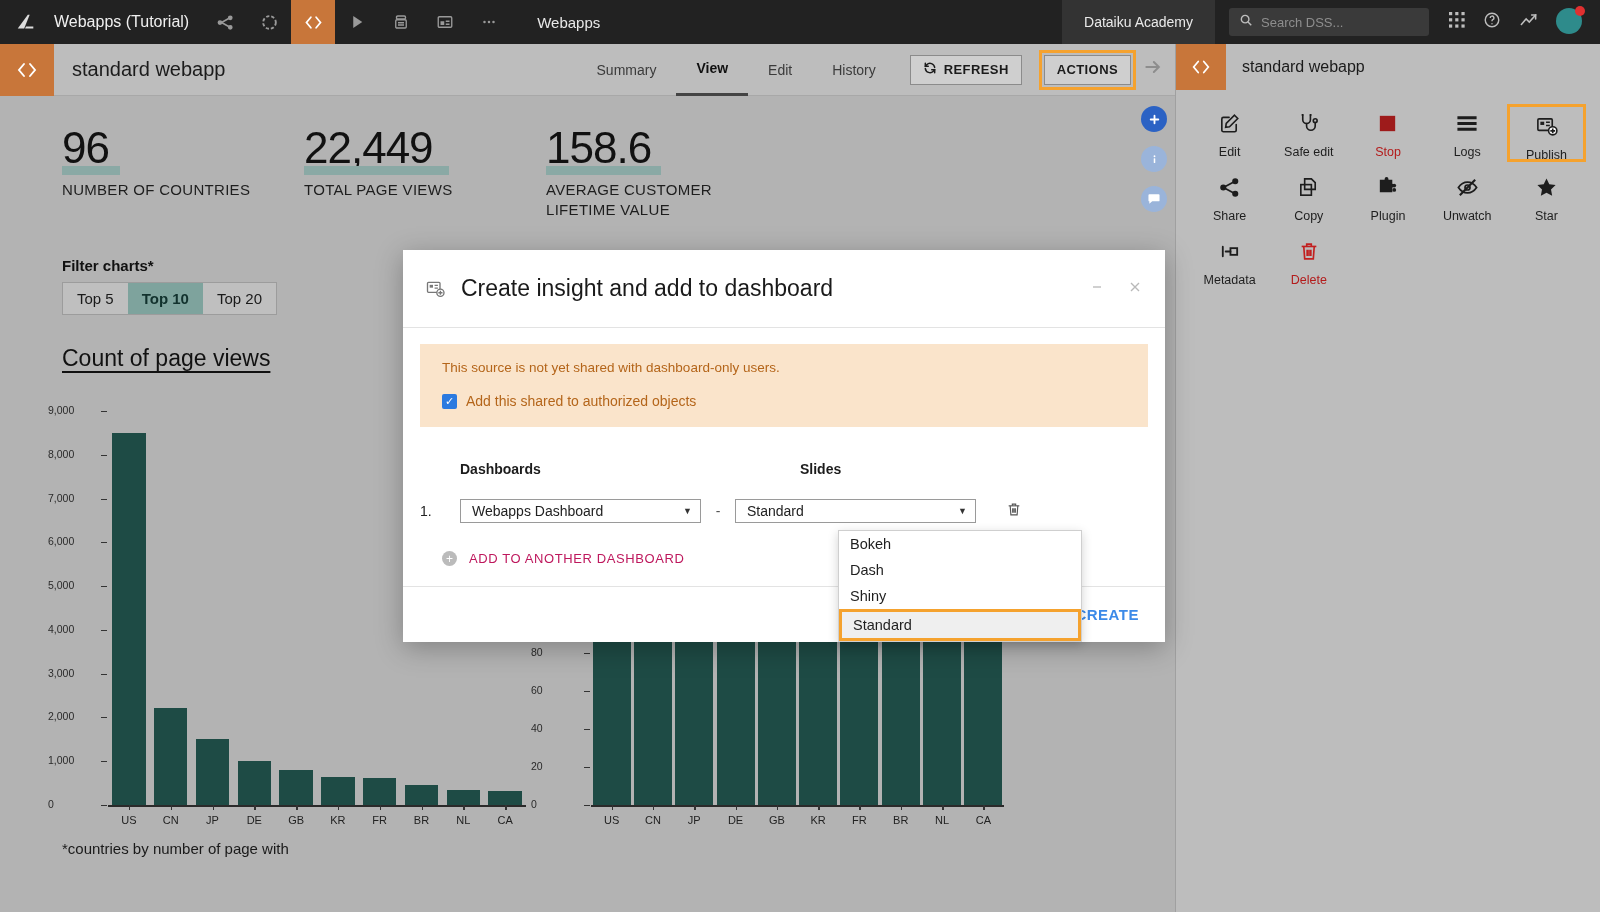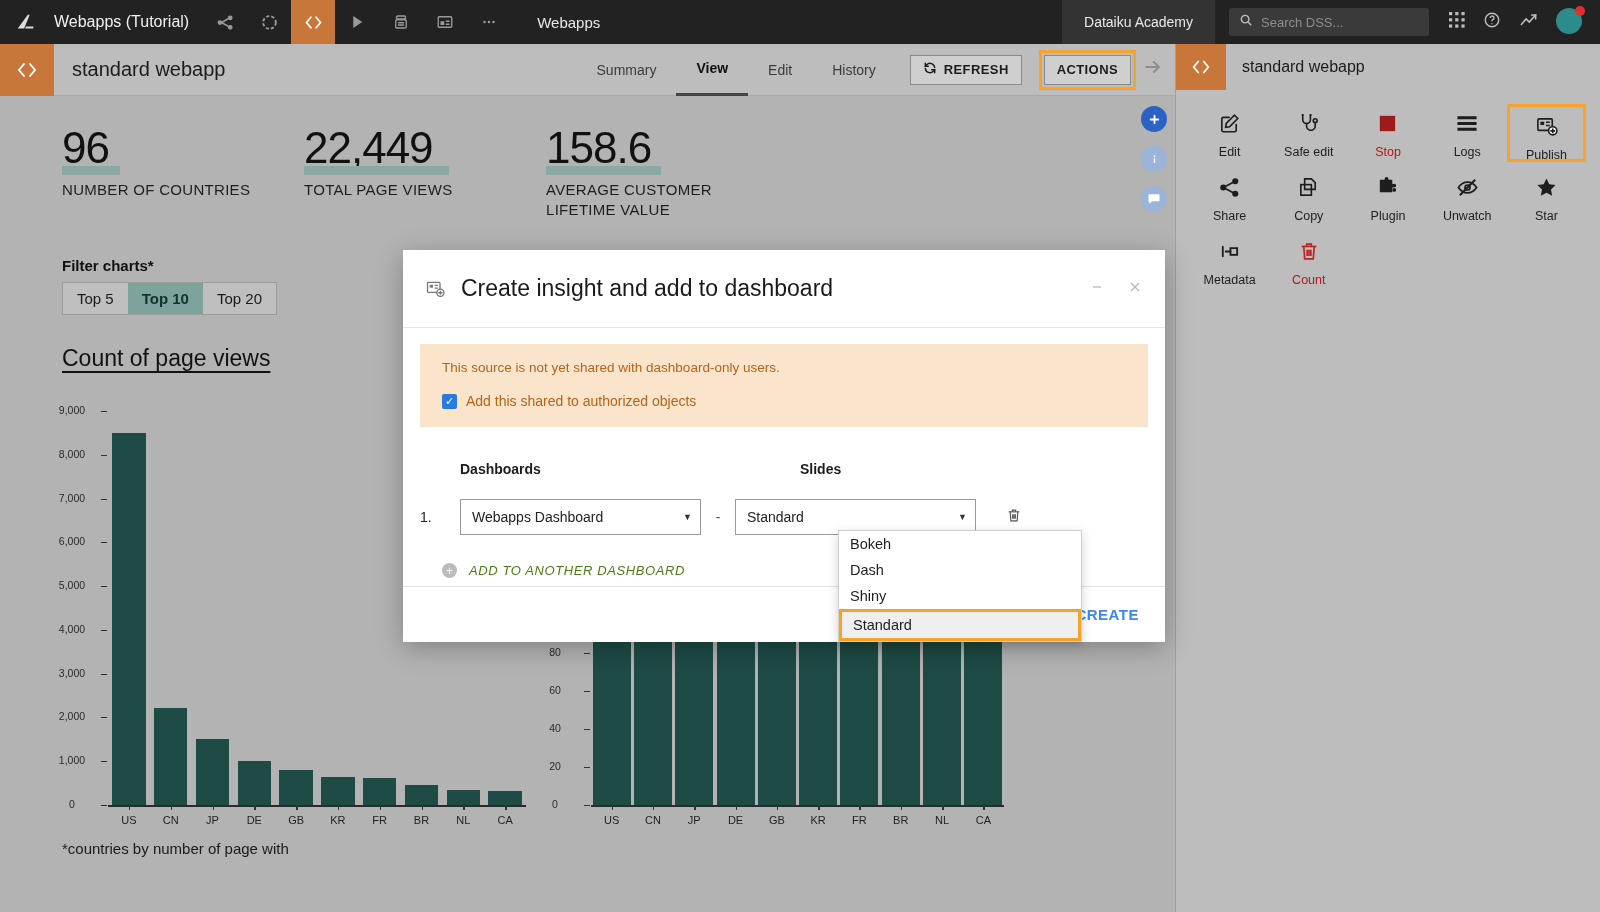--- a/index.html
+++ b/index.html
@@ -102,21 +102,21 @@
   .kpi .bar { width: 58px; height: 9px; background: #8aa9a5; margin-top: -4px; }
   .kpi .lbl { font-size: 15px; color: #1e1e1e; margin-top: 10px; letter-spacing: .3px; line-height: 1.35; }
 
   .filter-title { font-size: 15px; font-weight: bold; color: #111; margin-top: 36px; }
   .segment { display: inline-flex; margin-top: 8px; border: 1px solid #9c9c9c; background: #bfbfbf; }
   .seg-item { font-size: 15px; padding: 7px 14px; color: #1a1a1a; }
   .seg-item.active { background: #7ea39d; font-weight: bold; color: #12322e; }
 
   .chart-title { font-size: 23px; color: #111; margin-top: 30px; text-decoration: underline; text-underline-offset: 5px; }
   .chart { position: absolute; }
-  .axis-lbl { position: absolute; font-size: 10.5px; color: #2a2a2a; text-align: center; }
+  .axis-lbl { position: absolute; font-size: 10.5px; color: #2a2a2a; text-align: left; }
   .tick { position: absolute; height: 1px; background: #333; width: 6px; }
   .bar { position: absolute; background: #1e4b45; }
   .xlab { position: absolute; font-size: 11px; color: #222; text-align: center; }
   .axisline { position: absolute; background: #2a2a2a; }
   .footnote { position: absolute; left: 62px; top: 840px; font-size: 15px; color: #1a1a1a; }
 
   
   .modal {
     position: absolute; left: 403px; top: 250px; width: 762px; height: 392px;
     background: #ffffff; box-shadow: 0 6px 26px rgba(0,0,0,.28); z-index: 60;
@@ -130,29 +130,29 @@
   .warn-text { font-size: 13.5px; color: #b4651a; }
   .warn-check { display: flex; align-items: center; gap: 9px; margin-top: 18px; }
   .cbox { width: 15px; height: 15px; background: #2b7ae0; border-radius: 2px; display: flex; align-items: center; justify-content: center; color: #fff; font-size: 11px; }
   .warn-check .lbl { font-size: 14px; color: #b4651a; }
 
   .grid-head { display: flex; margin-top: 34px; padding-left: 40px; font-size: 14px; font-weight: bold; color: #1c1c1c; }
   .grid-head .c1 { width: 340px; }
   .grid-row { display: flex; align-items: center; margin-top: 22px; font-size: 14px; color: #222; }
   .rownum { width: 40px; }
   .select {
-    width: 241px; height: 36px; border: 1px solid #9a9a9a; background: #fff;
+    width: 241px; height: 24px; border: 1px solid #9a9a9a; background: #fff;
     display: flex; align-items: center; padding: 0 8px 0 11px; font-size: 14px; color: #222;
   }
   .select .caret { margin-left: auto; font-size: 9px; color: #333; }
   .dash-sep { width: 34px; text-align: center; color: #555; }
   .trash { margin-left: 30px; color: #555; }
   .addrow { display: flex; align-items: center; gap: 12px; margin-top: 28px; padding-left: 22px; }
   .addrow .plus { width: 15px; height: 15px; border-radius: 50%; background: #bbb; color: #fff; font-size: 12px; display: flex; align-items: center; justify-content: center; }
-  .addrow .lbl { font-size: 13px; letter-spacing: .6px; color: #4d7c0f; font-style: italic; }
+  .addrow .lbl { font-size: 13px; letter-spacing: .6px; color: #be185d; }
   .modal-foot { position: absolute; left: 0; bottom: 0; width: 762px; height: 56px; border-top: 1px solid #e3e3e3; display: flex; align-items: center; justify-content: flex-end; padding-right: 26px; }
   .create-btn { font-size: 15px; font-weight: bold; letter-spacing: .5px; color: #3c8ae8; }
 
   
   .dropdown {
     position: absolute; left: 838px; top: 530px; width: 244px; z-index: 80;
     background: #fff; border: 1px solid #cfcfcf; box-shadow: 0 3px 10px rgba(0,0,0,.18);
   }
   .ddopt { height: 26px; display: flex; align-items: center; padding-left: 11px; font-size: 14.5px; color: #1f1f1f; }
   .ddopt.sel { background: #efefef; border: 3px solid #f5a22e; height: 32px; }
@@ -568,21 +568,21 @@
       </div>
       <div class="rp-item danger">
         <span>
           <svg width="22" height="23" viewBox="0 0 24 24" fill="none" stroke="#c22020" stroke-width="1.8">
               <path d="M4 6.5h16"></path>
               <path d="M9.5 6.5V4h5v2.5"></path>
               <path d="M6.3 6.5L7.3 20h9.4l1-13.5"></path>
               <path d="M10 10v7M12 10v7M14 10v7"></path>
             </svg>
         </span>
-        <span class="lbl">Count</span>
+        <span class="lbl">Delete</span>
       </div>
     </div>
   </div>
 
   <div class="modal">
     <div class="modal-head">
       <span class="micon">
         <svg width="20" height="20" viewBox="0 0 24 24" fill="none" stroke="#777" stroke-width="1.6">
             <rect x="3" y="4" width="15" height="12" rx="1.2"></rect>
             <rect x="5.6" y="7" width="4" height="3.4" fill="#777" stroke="none"></rect>

